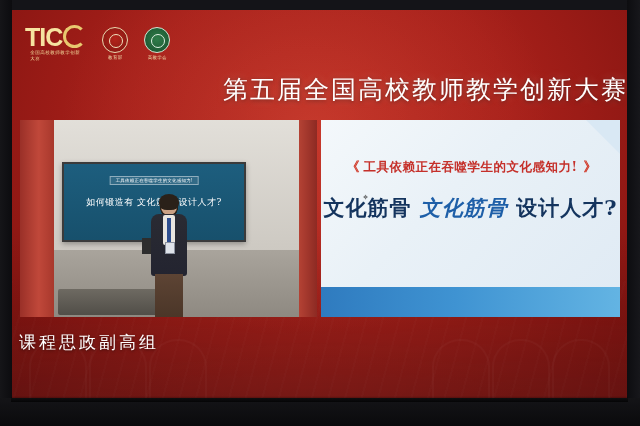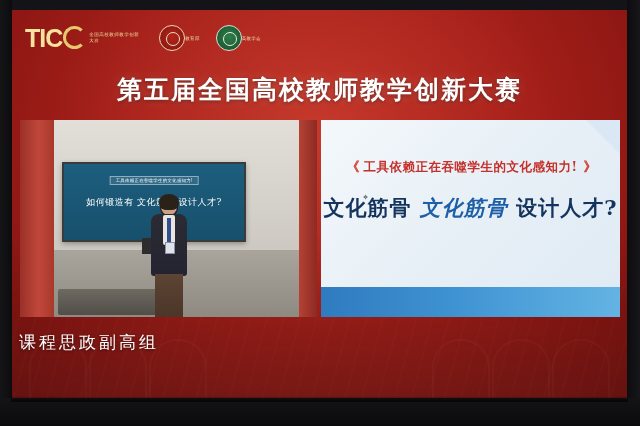--- a/index.html
+++ b/index.html
@@ -104,32 +104,32 @@
   }
   .logo-seal.green::before { border-color: #dff0e2; }
   .logo-sub {
     font-size: 4.5px;
     color: #f2dfae;
     line-height: 1.2;
     margin-top: 2px;
     text-align: center;
     letter-spacing: 0.3px;
   }
-  .logo-block { display: flex; flex-direction: row; align-items: center; }
+  .logo-block { display: flex; flex-direction: column; align-items: center; }
 
   
   .screen-title {
     position: absolute;
     left: 0;
     top: 64px;
     width: 617px;
-    text-align: center;
+    text-align: right;
     color: #ffffff;
     font-family: "DejaVu Serif", serif;
-    font-weight: bold;
+    font-weight: normal;
     font-size: 25px;
     letter-spacing: 2px;
     text-shadow: 0 1px 4px rgba(0,0,0,0.45), 0 0 10px rgba(255,220,190,0.25);
     z-index: 6;
   }
 
   
   .pattern {
     position: absolute;
     left: 0; bottom: 0; width: 617px; height: 120px;

